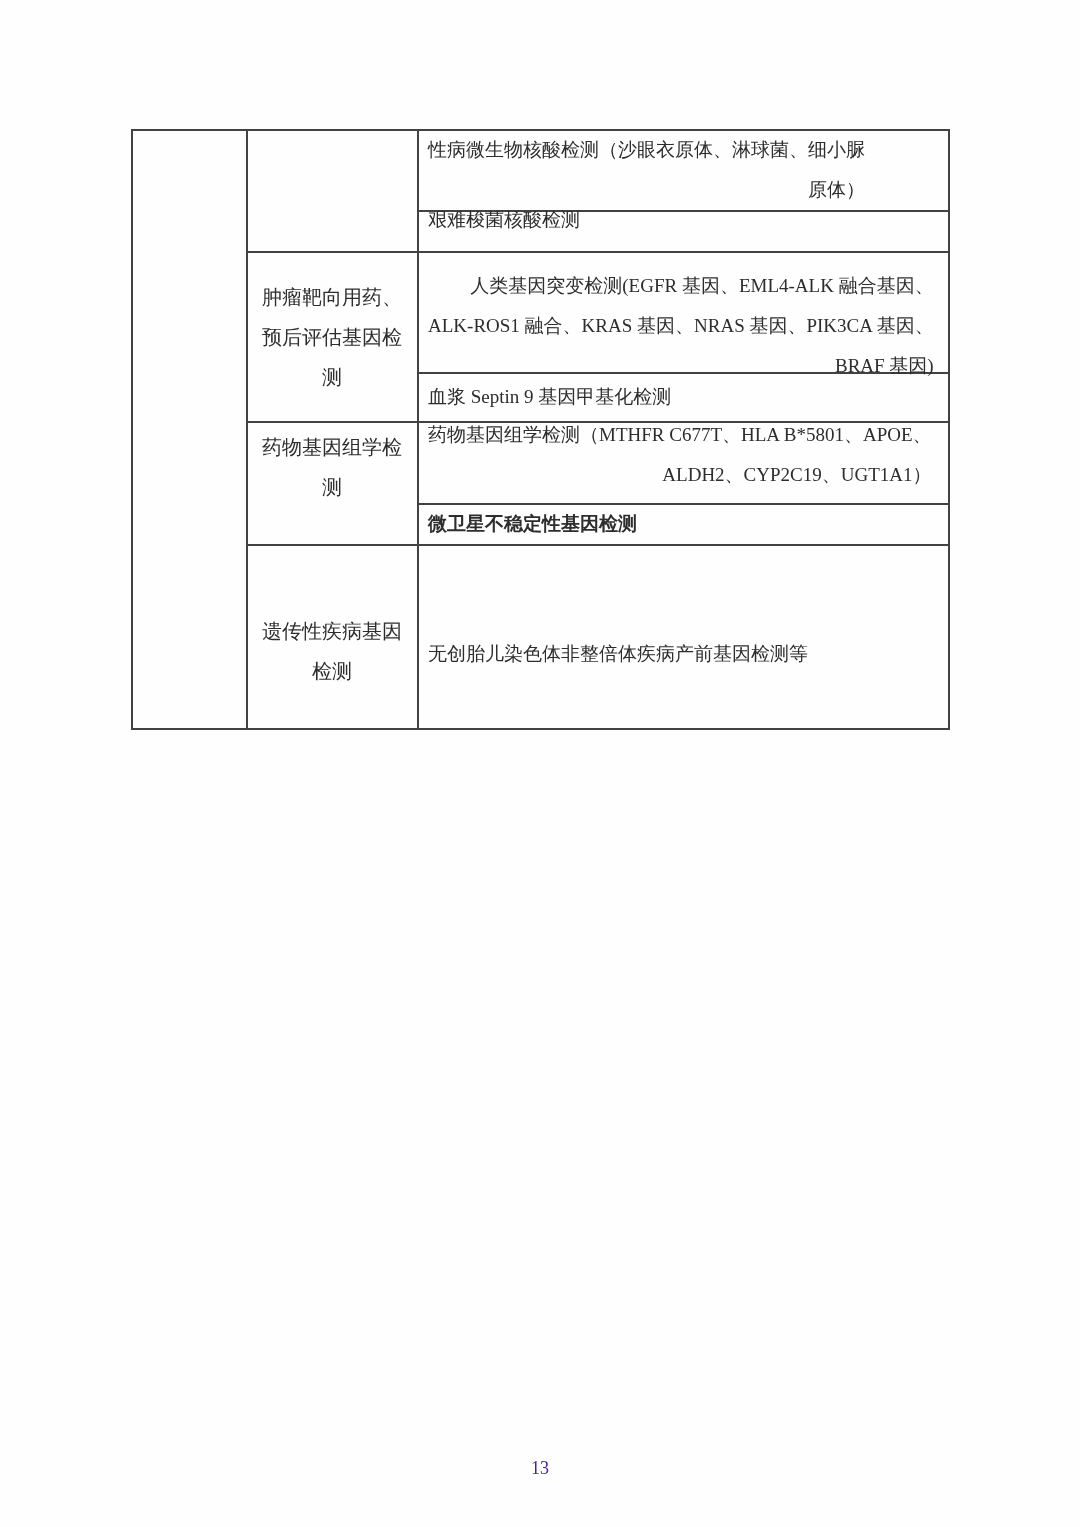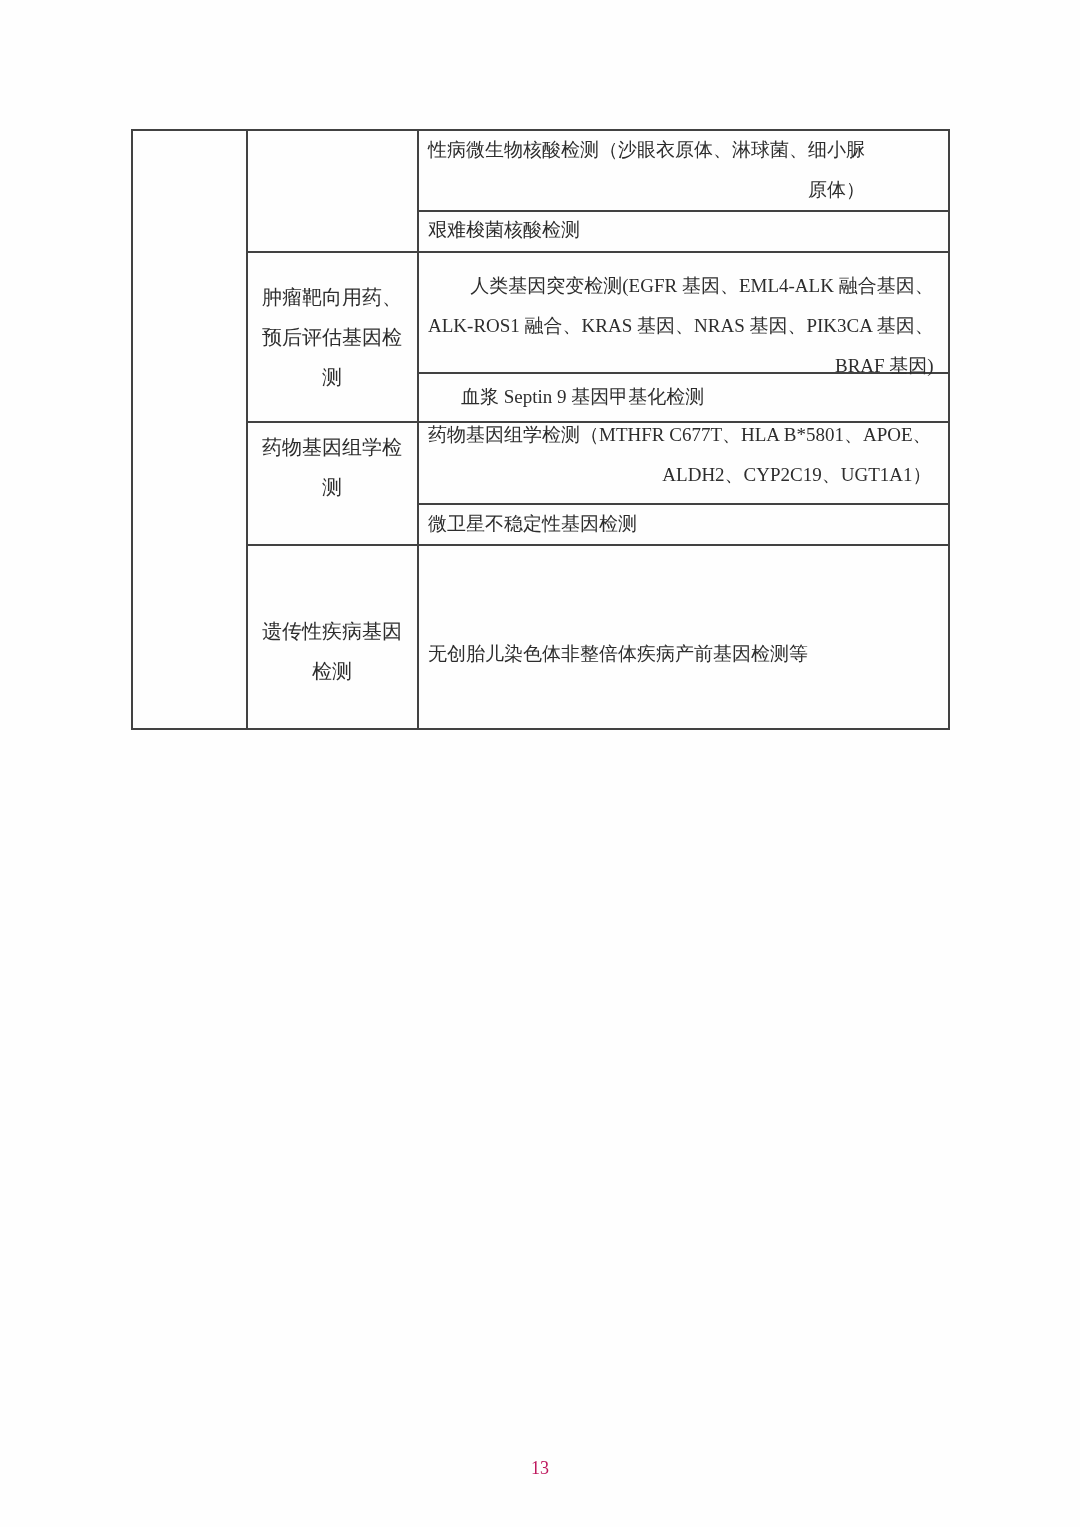--- a/index.html
+++ b/index.html
@@ -56,21 +56,21 @@
     text-align: center;
     font-size: 20px;
   }
   .page-footer {
     position: absolute;
     left: 0;
     right: 0;
     top: 1458px;
     text-align: center;
     font-size: 18px;
-    color: #be185d;
+    color: #4c1d95;
   }
 </style>
 </head>
 <body>
 
 <div class="page">
 
   <div class="doc-table">
 
     <div class="vline" style="left:113px;"></div>
@@ -89,32 +89,32 @@
 
     <div class="cell cell-category" style="top:122px; height:167px;">肿瘤靶向用药、预后评估基因检测</div>
 
     <div class="cell cell-category" style="top:292px; height:88px;">药物基因组学检测</div>
 
     <div class="cell cell-category" style="top:415px; height:210px;">遗传性疾病基因检测</div>
 
     <div class="cell cell-item" style="top:0; height:78px;">性病微生物核酸检测（沙眼衣原体、淋球菌、细小脲
 原体）</div>
 
-    <div class="cell cell-item" style="top:80px; height:38px;">艰难梭菌核酸检测</div>
+    <div class="cell cell-item" style="top:70px; height:38px;">艰难梭菌核酸检测</div>
 
     <div class="cell cell-item" style="top:122px; height:146px;">人类基因突变检测(EGFR 基因、EML4-ALK 融合基因、
 ALK-ROS1 融合、KRAS 基因、NRAS 基因、PIK3CA 基因、
 BRAF 基因)</div>
 
-    <div class="cell cell-item" style="top:243px; height:46px;margin-left:33px;">血浆 Septin 9 基因甲基化检测</div>
+    <div class="cell cell-item" style="top:243px; height:46px;">血浆 Septin 9 基因甲基化检测</div>
 
     <div class="cell cell-item" style="top:284px; height:79px;">药物基因组学检测（MTHFR C677T、HLA B*5801、APOE、
 ALDH2、CYP2C19、UGT1A1）</div>
 
-    <div class="cell cell-item" style="top:374px; height:38px;">微卫星不稳定性基因检测</div>
+    <div class="cell cell-item" style="top:374px; height:38px;font-weight:bold;">微卫星不稳定性基因检测</div>
 
     <div class="cell cell-item" style="top:415px; height:216px;">无创胎儿染色体非整倍体疾病产前基因检测等</div>
 
   </div>
 
   <div class="page-footer">13</div>
 
 </div>
 
 </body></html>

